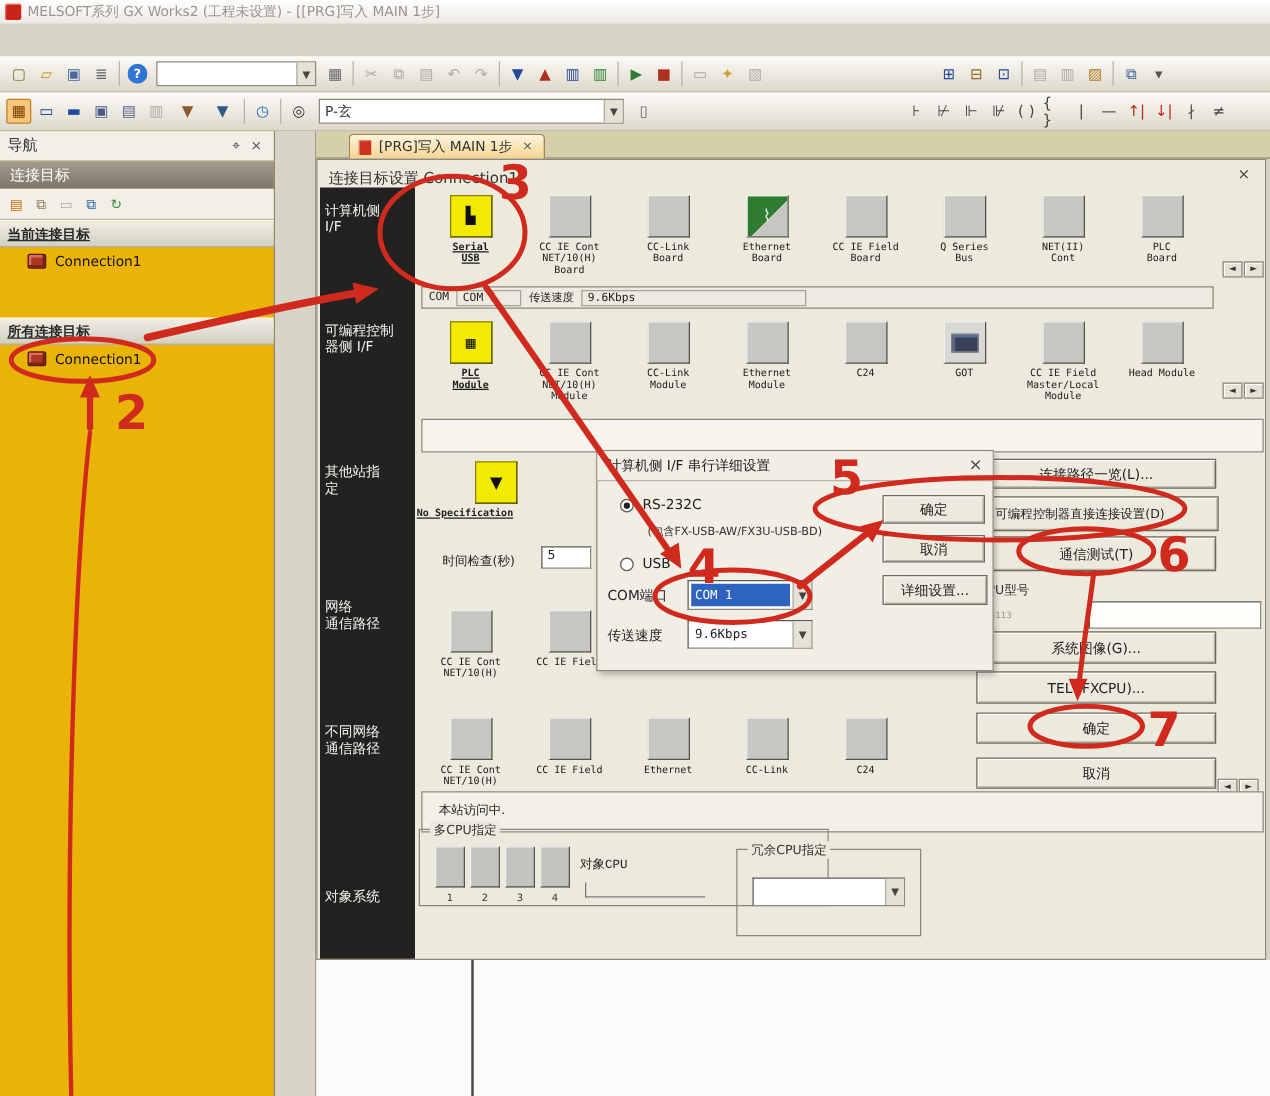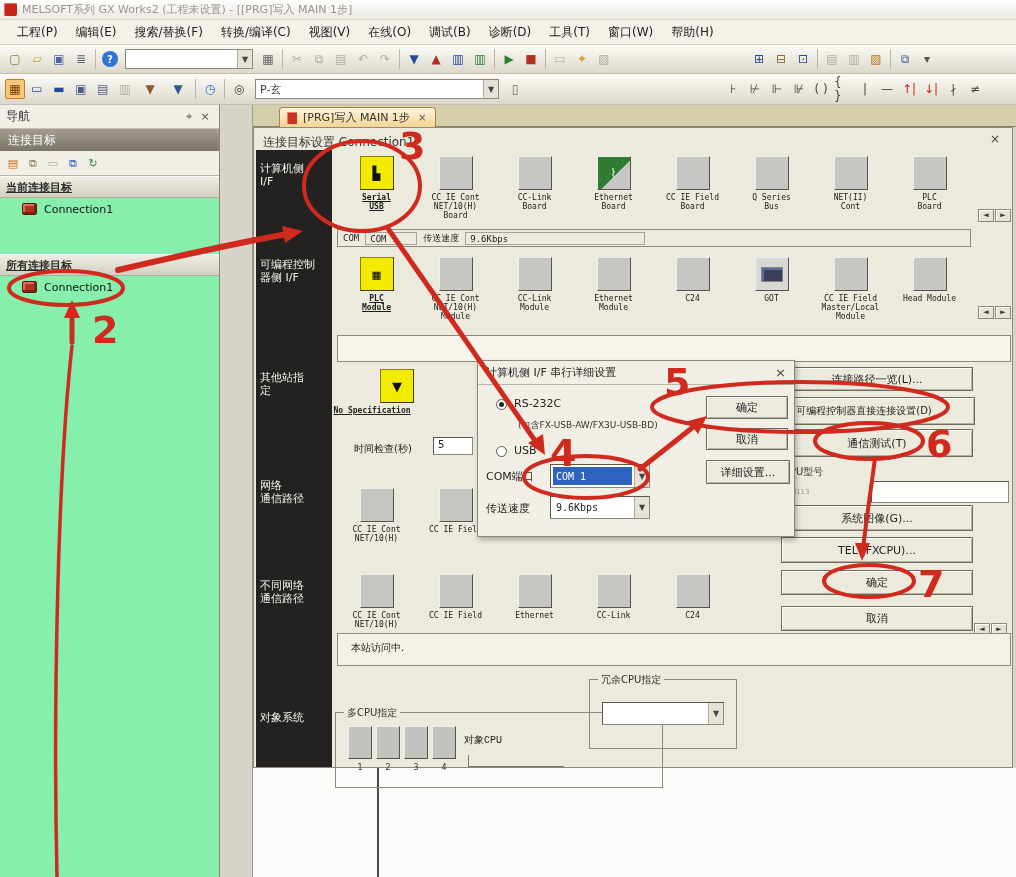--- a/index.html
+++ b/index.html
@@ -30,21 +30,21 @@
   .tbico.pressed{background:#f8c87a;border:1px solid #c07f2a;}
   .tbico.dd{width:26px;}
   .sep{width:1px;height:20px;margin:0 3px;background:#b8b4a6;border:none;}
   .tbgroup{display:flex;align-items:center;}
   .xcombo{background:#fff;border:1px solid #8b887c;height:20px;position:relative;display:flex;align-items:center;
           padding:0 16px 0 4px;color:#333;}
   .ddbtn{position:absolute;right:0;top:0;width:15px;height:100%;background:#e6e2d5;border-left:1px solid #b0ac9e;
          display:flex;align-items:center;justify-content:center;font-size:8px;color:#444;}
 
   
-  .nav{left:0;top:105px;width:220px;height:772px;background:#86efac;border-right:1px solid #8a867a;}
+  .nav{left:0;top:105px;width:220px;height:772px;background:#eab308;border-right:1px solid #8a867a;}
   .nav-title{height:24px;background:#f1efe7;border-bottom:1px solid #c6c2b4;display:flex;align-items:center;
              padding:0 6px;font-size:12px;color:#333;}
   .nav-title .sp{flex:1;}
   .nav-mini{width:16px;height:16px;display:inline-flex;align-items:center;justify-content:center;color:#555;font-size:11px;}
   .nav-sec{height:22px;background:linear-gradient(#a39d8f,#7b7567);color:#fff;display:flex;align-items:center;
            padding-left:8px;font-size:12px;}
   .nav-tools{height:25px;background:#f1efe7;border-bottom:1px solid #b9b5a9;display:flex;align-items:center;padding-left:3px;}
   .nav-tools .tbico{width:18px;height:18px;font-size:11px;}
   .nav-h{height:22px;background:linear-gradient(#f0eee4,#d2cfc2);border-bottom:1px solid #b0ad9f;border-top:1px solid #fff;
          display:flex;align-items:center;padding-left:6px;font-weight:bold;color:#2a2a2a;text-decoration:underline;}
@@ -126,33 +126,20 @@
 </head>
 <body>
 
 <div id="stage">
 
   <div class="abs titlebar">
     <span class="appico"></span>
     <span>MELSOFT系列 GX Works2 (工程未设置) - [[PRG]写入 MAIN 1步]</span>
   </div>
 
-  <div class="abs menubar">
-      <span class="mitem">工程(P)</span>
-      <span class="mitem">编辑(E)</span>
-      <span class="mitem">搜索/替换(F)</span>
-      <span class="mitem">转换/编译(C)</span>
-      <span class="mitem">视图(V)</span>
-      <span class="mitem">在线(O)</span>
-      <span class="mitem">调试(B)</span>
-      <span class="mitem">诊断(D)</span>
-      <span class="mitem">工具(T)</span>
-      <span class="mitem">窗口(W)</span>
-      <span class="mitem">帮助(H)</span>
-    </div>
 
   <div class="abs tb tb1">
     <div class="tbgroup">
         <span class="tbico" style="color: rgb(138, 122, 64);">▢</span>
         <span class="tbico" style="color: rgb(208, 154, 46);">▱</span>
         <span class="tbico" style="color: rgb(74, 102, 160);">▣</span>
         <span class="tbico" style="color: rgb(90, 100, 112);">≣</span>
         <span class="tbico sep"></span>
         <span class="tbico round" style="background: rgb(47, 118, 210); color: rgb(255, 255, 255);">?</span>
       </div>
@@ -432,21 +419,21 @@
       </div>
       </div>
     <div class="abs sarrwrap" style="left:720px;top:495px;">
       <div class="sarr">◄</div>
       <div class="sarr">►</div>
     </div>
     <div class="abs flatbar" style="left:83px;top:505px;width:674px;height:33px;background:#f2f0e7;">
       <div style="padding:7px 0 0 13px;font-size:10px;">本站访问中.</div>
     </div>
 
-    <div class="groupbox" style="left:81px;top:584px;width:328px;height:76px;">
+    <div class="groupbox" style="left:81px;top:535px;width:328px;height:62px;">
       <span class="legend">多CPU指定</span>
       <div style="position:absolute;left:10px;top:13px;display:flex;">
           <div class="cpu-cell">
           <div class="cpu-sq"></div>
           <div>1</div>
         </div>
           <div class="cpu-cell">
           <div class="cpu-sq"></div>
           <div>2</div>
         </div>

